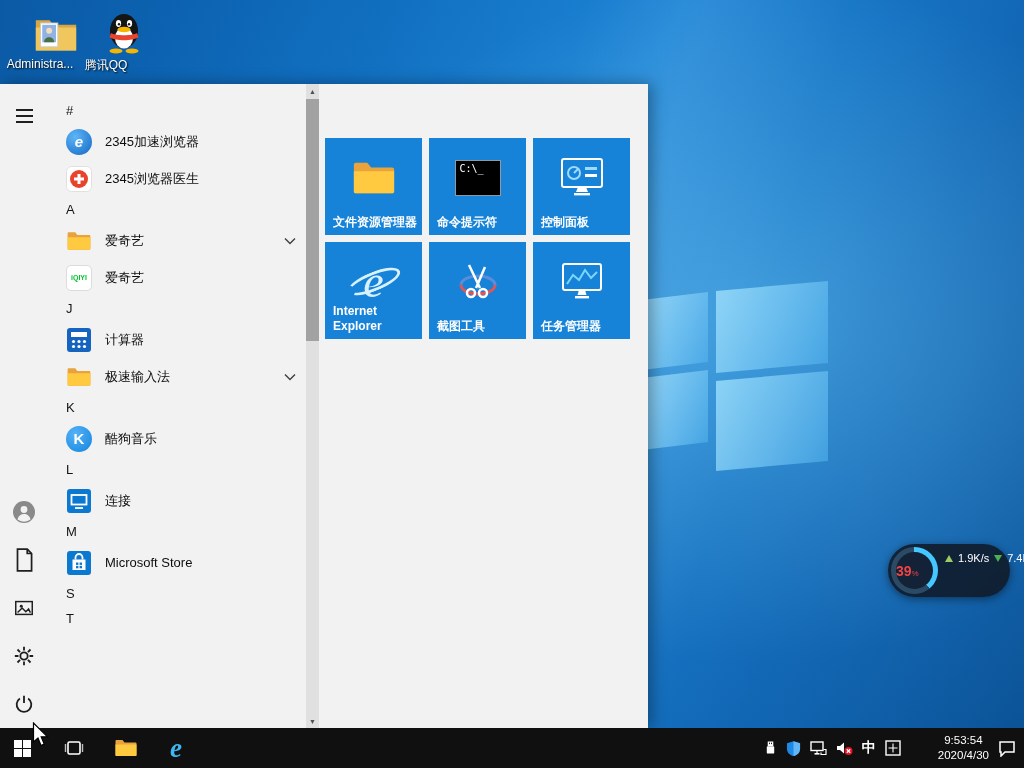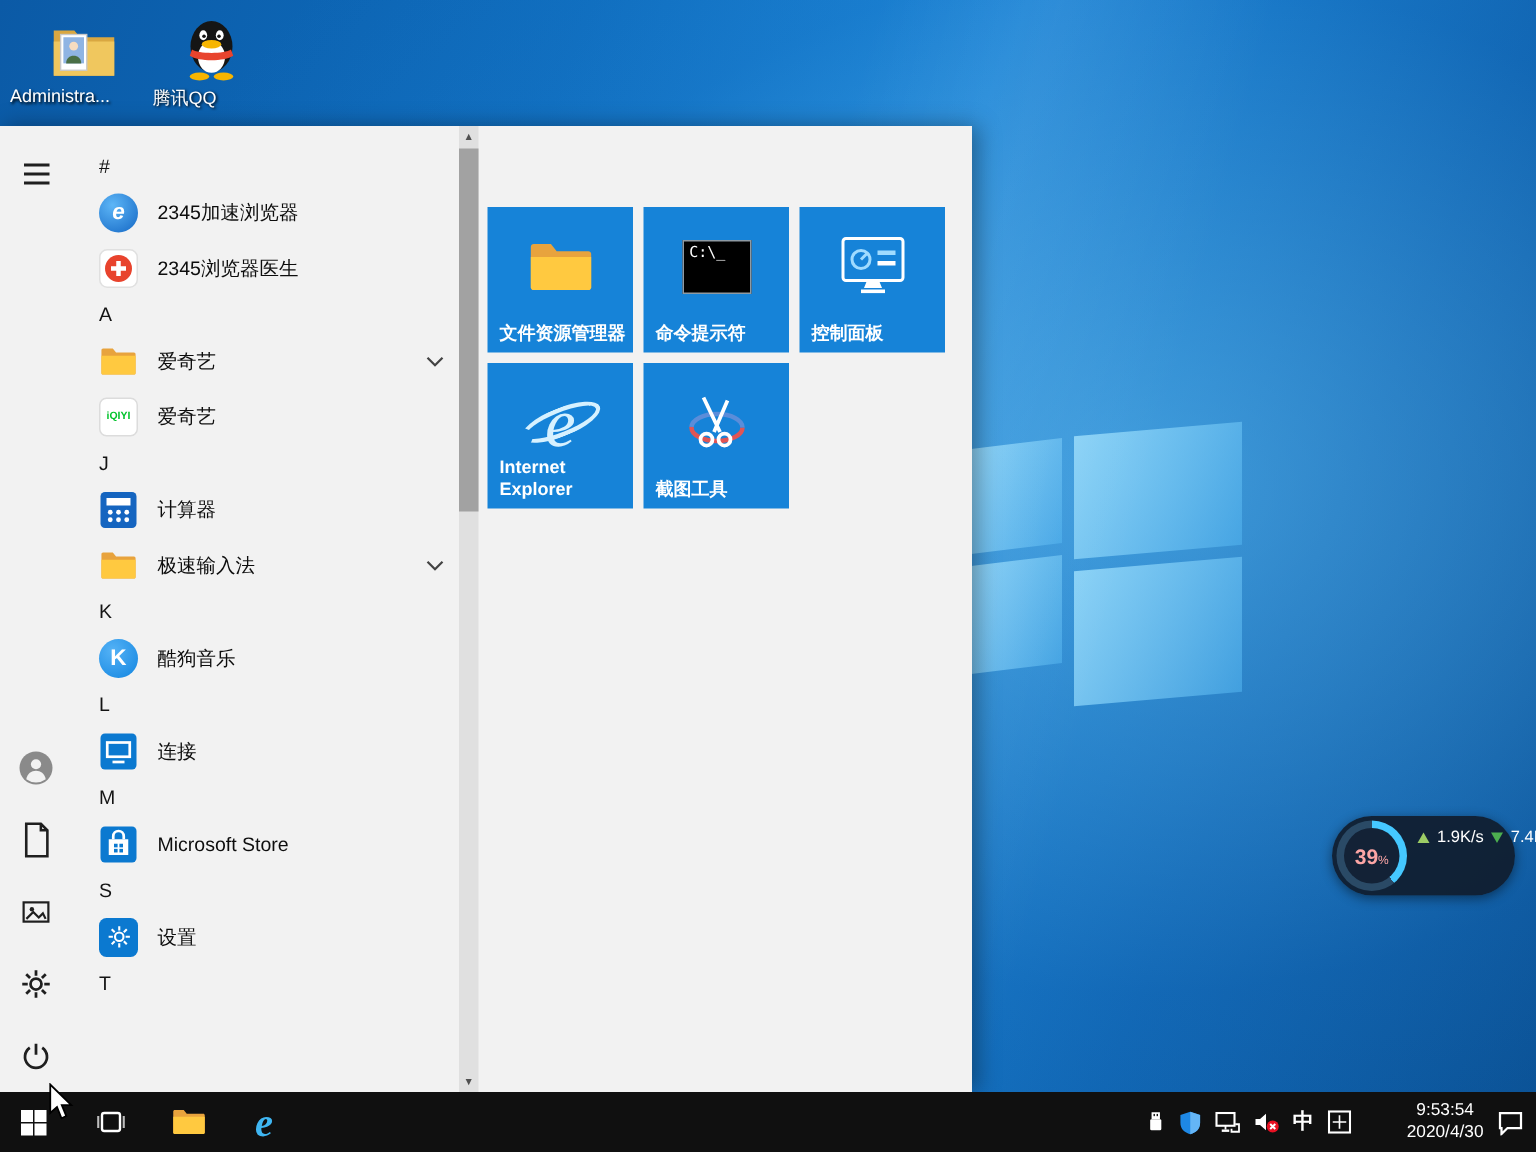--- a/index.html
+++ b/index.html
@@ -16,21 +16,21 @@
   .win-logo { position:absolute; left:642px; top:282px; width:200px; height:205px; }
   .pane { position:absolute; background:linear-gradient(115deg, rgba(150,218,250,.88), rgba(80,178,238,.60)); }
   .pane.p1 { left:0;   top:14px; width:66px;  height:70px; transform:skewY(-7deg); }
   .pane.p2 { left:74px; top:4px;  width:112px; height:82px; transform:skewY(-5deg); }
   .pane.p3 { left:0;   top:92px; width:66px;  height:72px; transform:skewY(-7deg); }
   .pane.p4 { left:74px; top:94px; width:112px; height:90px; transform:skewY(-5deg); }
 
   
   .desktop-icon { position:absolute; top:8px; width:76px; display:flex; flex-direction:column; align-items:flex-end; gap:3px; }
   .di-admin { left:2px; }
-  .di-qq { left:85px; }
+  .di-qq { left:68px; }
   .di-img { height:46px; display:flex; align-items:flex-end; justify-content:center; }
   .di-label { width:76px; text-align:center; font-size:12px; color:#fff; text-shadow:1px 1px 2px #000; white-space:nowrap; overflow:hidden; }
 
   
   .start-menu { position:absolute; left:0; top:84px; width:648px; height:644px; background:#f2f2f2; box-shadow:4px 0 14px rgba(0,0,0,.35); }
   .rail { position:absolute; left:0; top:0; width:48px; height:100%; display:flex; flex-direction:column; align-items:center; }
   .rail-btn { width:48px; height:48px; display:flex; align-items:center; justify-content:center; color:#1f1f1f; cursor:pointer; }
   .rail-btn.first { margin-top:8px; }
   .rail-btn.push { margin-top:auto; }
   .burger { display:flex; flex-direction:column; gap:4px; }
@@ -61,21 +61,21 @@
   .tile-label { position:absolute; left:8px; right:5px; bottom:5px; font-size:12px; line-height:1.25;font-weight:bold; }
 
   .cmd-box { width:46px; height:36px; background:#000; border:1px solid #8e9aa3; color:#fff; font-family:"DejaVu Sans Mono",monospace; font-size:10px; padding:2px 4px; }
   .ie-wrap { position:relative; width:50px; height:50px; }
   .ie-e { font-family:"Liberation Serif",serif; font-style:italic; font-size:46px; line-height:50px; color:#d6f1ff; display:block; text-align:center; }
   .ie-ring { position:absolute; left:-3px; top:15px; width:56px; height:19px; border:3px solid #d6f1ff; border-left-color:transparent; border-radius:50%; transform:rotate(-22deg); }
 
   
   .net-widget { position:absolute; left:888px; top:544px; width:122px; height:53px; border-radius:27px; background:rgba(16,28,44,.92); box-shadow:0 2px 8px rgba(0,0,0,.45); cursor:grab; }
   .gauge { position:absolute; left:3px; top:3px; width:47px; height:47px; border-radius:50%; background:conic-gradient(#45c8ff 0% 39%, #2a4a66 39% 100%); display:flex; align-items:center; justify-content:center; }
-  .gauge-inner { width:37px; height:37px; border-radius:50%; background:#132236; color:#fca5a5; display:flex; align-items:center; justify-content:center; }
+  .gauge-inner { width:37px; height:37px; border-radius:50%; background:#132236; color:#ef4444; display:flex; align-items:center; }
   .pct { font-size:14px; font-weight:bold; }
   .pct-unit { font-size:8px; margin-top:5px; }
   .net-stats { position:absolute; left:57px; top:8px; display:flex; gap:5px; }
   .stat-row { display:flex; align-items:center; gap:5px; color:#fff; font-size:11px; }
   .arr { width:0; height:0; border-left:4px solid transparent; border-right:4px solid transparent; }
   .arr-up { border-bottom:7px solid #9ccc65; }
   .arr-down { border-top:7px solid #4caf50; }
 
   
   .taskbar { position:absolute; left:0; bottom:0; width:1024px; height:40px; background:#101010; display:flex; align-items:center; color:#fff; }
@@ -337,30 +337,20 @@
             <rect x="13.6" y="15.9" width="2.4" height="2.4" fill="#0b79d0"></rect>
         </svg>
       </span>
       <span class="app-label">Microsoft Store</span>
     </div>
 
     <div class="alpha-header">
       <span>S</span>
     </div>
 
-    <div class="app-row">
-      <span class="app-icon">
-        <span class="sq-ic blue-sq">
-            <svg width="17" height="17" viewBox="0 0 24 24" style="color:#fff">
-              <use href="#sym-gear"></use>
-            </svg>
-          </span>
-      </span>
-      <span class="app-label">设置</span>
-    </div>
 
     <div class="alpha-header">
       <span>T</span>
     </div>
 
   </div>
 
   <div class="scrollbar">
     <div class="sb-arrow up">▲</div>
     <div class="sb-thumb"></div>
@@ -416,20 +406,31 @@
           <ellipse cx="24" cy="24" rx="17" ry="9" fill="none" stroke="#e05555" stroke-width="3" stroke-dasharray="42 42"></ellipse>
           <ellipse cx="24" cy="24" rx="17" ry="9" fill="none" stroke="#5b8dd9" stroke-width="3" stroke-dasharray="42 42" stroke-dashoffset="42"></ellipse>
           <path d="M15 4l11 23M31 6l-9 21" stroke="#fff" stroke-width="2.5"></path>
           <circle cx="17" cy="32" r="4" fill="none" stroke="#fff" stroke-width="2.5"></circle>
           <circle cx="29" cy="32" r="4" fill="none" stroke="#fff" stroke-width="2.5"></circle>
         </svg>
       </div>
       <div class="tile-label">截图工具</div>
     </div>
 
+    <div class="tile">
+      <div class="tile-icon">
+        <svg width="46" height="42" viewBox="0 0 46 42">
+          <rect x="4" y="3" width="38" height="26" rx="2" fill="none" stroke="#fff" stroke-width="2"></rect>
+          <polyline points="8,23 14,14 20,19 26,9 32,17 38,11" fill="none" stroke="#7ed6ff" stroke-width="2"></polyline>
+          <path d="M20 29h6l1.5 5h-9z" fill="#fff"></path>
+          <rect x="16" y="35" width="14" height="2.4" fill="#fff"></rect>
+        </svg>
+      </div>
+      <div class="tile-label">任务管理器</div>
+    </div>
 
   </div>
 </div>
 
 <div class="net-widget">
   <div class="gauge">
     <div class="gauge-inner">
       <span class="pct">39</span>
       <span class="pct-unit">%</span>
     </div>

